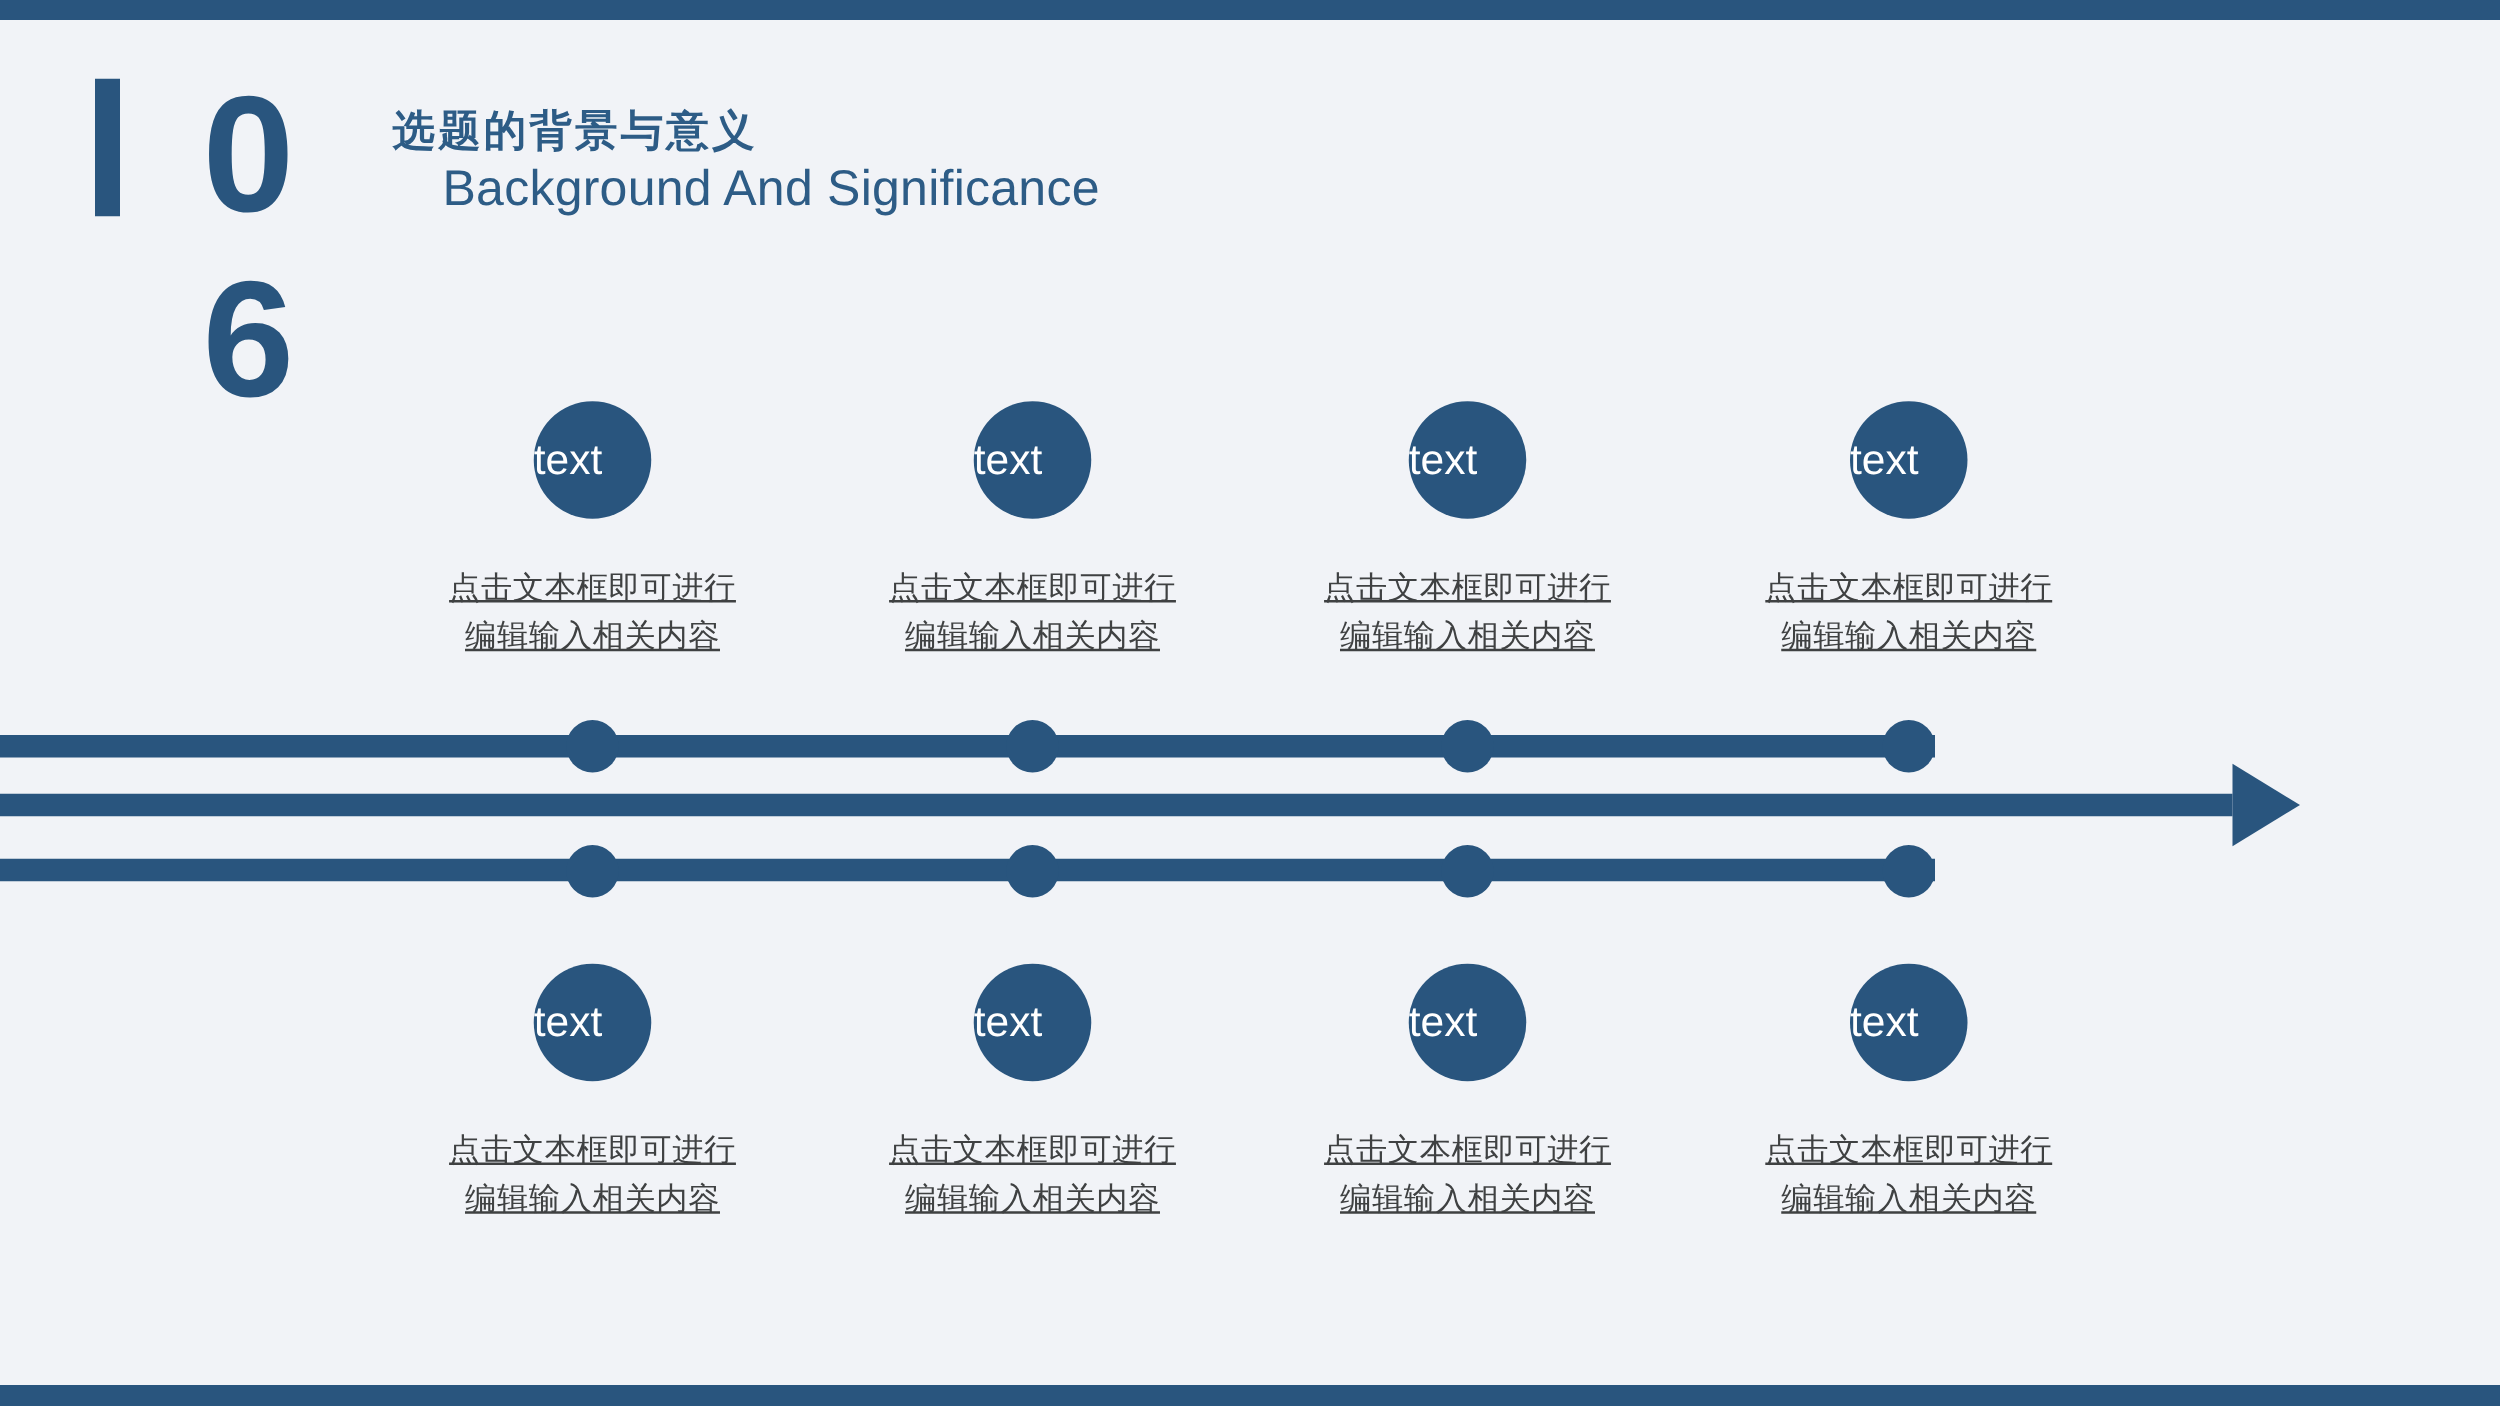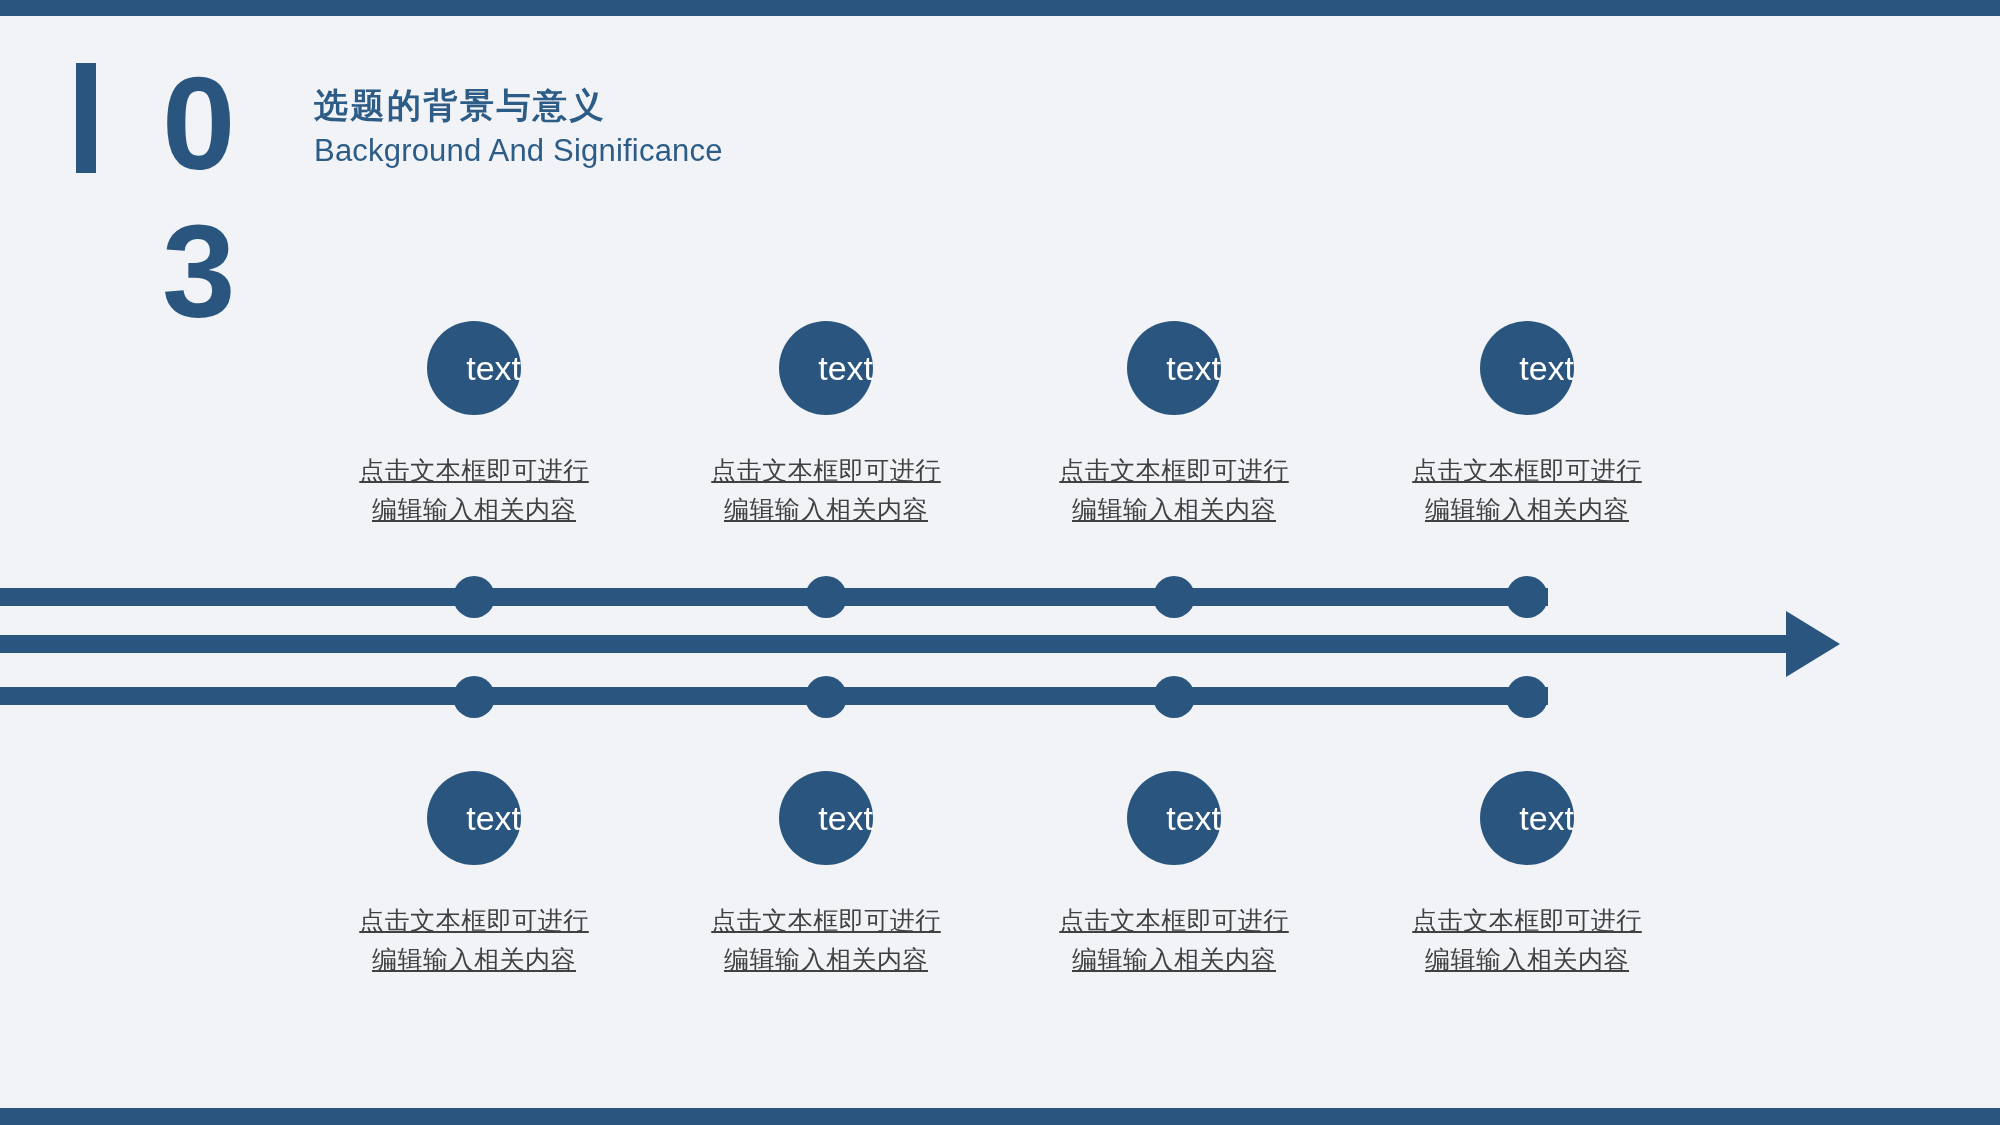--- a/index.html
+++ b/index.html
@@ -47,22 +47,22 @@
   }
   .header {
     position: absolute; left: 314px; top: 84px;
     color: var(--title);
   }
   .header .title {
     font-size: 34px; font-weight: 700; letter-spacing: 2.5px;
     line-height: 42px;
   }
   .header .subtitle {
-    font-size: 31px; font-weight: 400; letter-spacing: 0.2px;
-    margin-top: 6px; line-height: 38px;
+    font-size: 40px; font-weight: 400; letter-spacing: 0.2px;
+    margin-top: 6px; line-height: 38px; margin-left: 40px;
   }
   .hline {
     position: absolute; left: 0; height: 18px;
     background: var(--accent);
   }
   .line-a { top: 588px; width: 1548px; }
   .line-b { top: 635px; width: 1786px; }
   .line-c { top: 687px; width: 1548px; }
   .arrow-head {
     position: absolute; left: 1786px; top: 611px;
@@ -91,21 +91,21 @@
   .item.col3 { left: 1054px; }
   .item.col4 { left: 1407px; }
   .item.row-top { top: 321px; }
   .item.row-bottom { top: 771px; }
   .node {
     width: 94px; height: 94px;
     border-radius: 50%;
     background: var(--accent);
     color: var(--node-text);
     font-size: 34px;
-    display: flex; align-items: center; justify-content: flex-end;
+    display: flex; align-items: center; justify-content: flex-start;
     margin: 0 auto;
     cursor: pointer;
   }
   .desc {
     margin: 36px auto 0 auto;
     width: max-content; max-width: 240px;
     font-size: 25px; line-height: 39px; letter-spacing: 0.5px;
     color: var(--body-text);
     white-space: pre-line;
     text-align: center;
@@ -115,21 +115,21 @@
 </style>
 </head>
 <body>
 
 <div class="slide">
 
   <div class="topbar"></div>
 
   <div class="accent-bar"></div>
 
-  <div class="big-number">03</div>
+  <div class="big-number">06</div>
 
   <div class="header">
     <div class="title">选题的背景与意义</div>
     <div class="subtitle">Background And Significance</div>
   </div>
 
   <div class="hline line-a"></div>
   <div class="hline line-b"></div>
   <div class="hline line-c"></div>
   <div class="arrow-head"></div>

